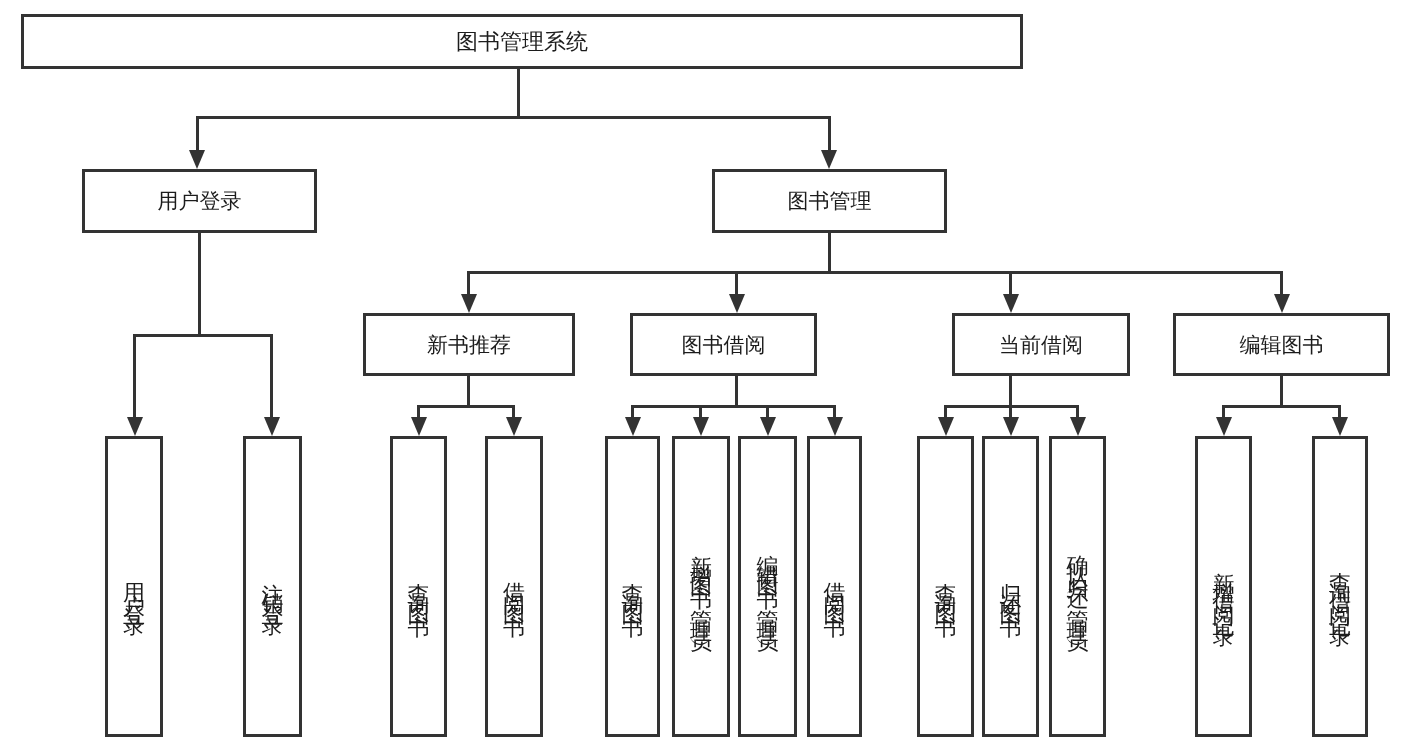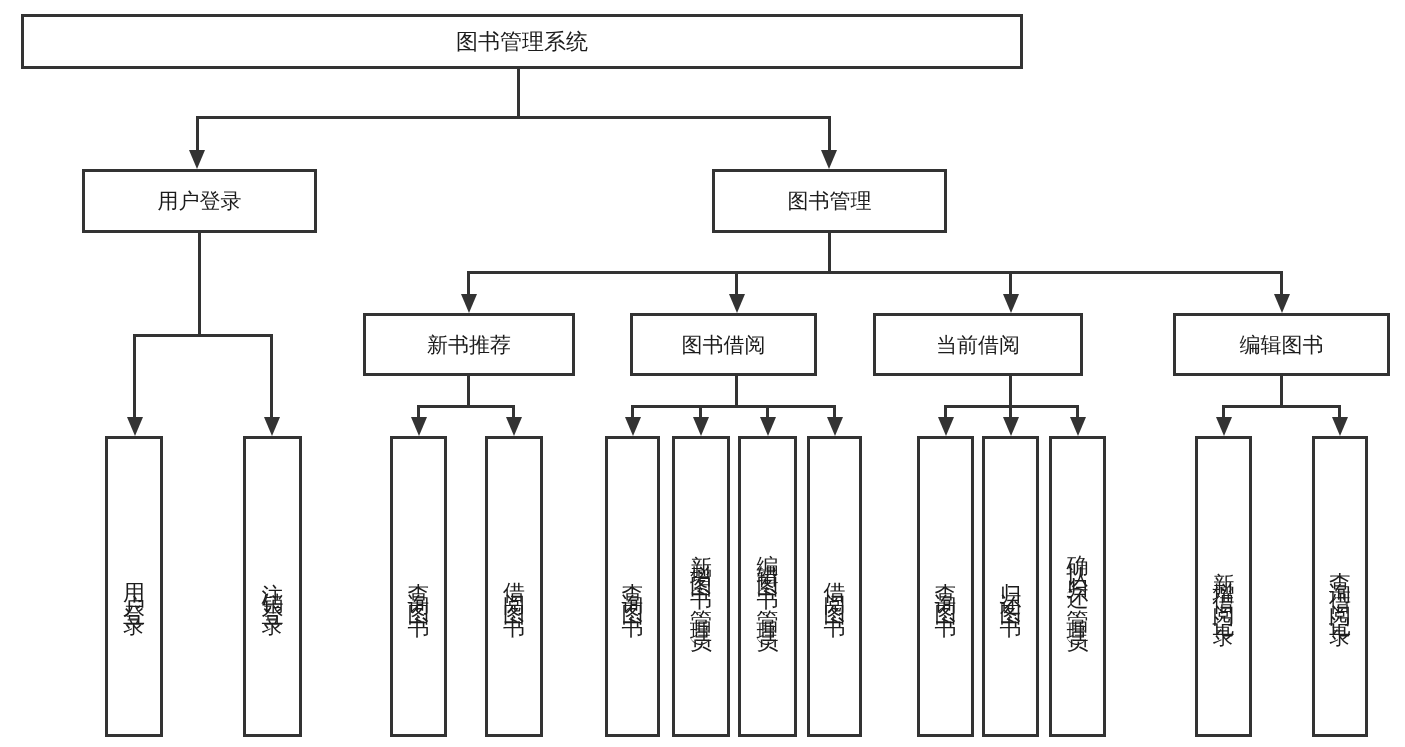--- a/index.html
+++ b/index.html
@@ -51,21 +51,21 @@
   <div class="box l1" style="left:712px;">
     <span>图书管理</span>
   </div>
 
   <div class="box l2" style="left:363px;width:212px;">
     <span>新书推荐</span>
   </div>
   <div class="box l2" style="left:630px;width:187px;">
     <span>图书借阅</span>
   </div>
-  <div class="box l2" style="left:873px;width:210px;font-family:Liberation Mono, monospace;">
+  <div class="box l2" style="left:952px;width:178px;font-family:Liberation Mono, monospace;">
     <span>当前借阅</span>
   </div>
   <div class="box l2" style="left:1173px;width:217px;">
     <span>编辑图书</span>
   </div>
 
   <div class="box leaf" style="left:105px;width:58px;">
     <span class="vtext">用户登录</span>
   </div>
   <div class="box leaf" style="left:243px;width:59px;">

